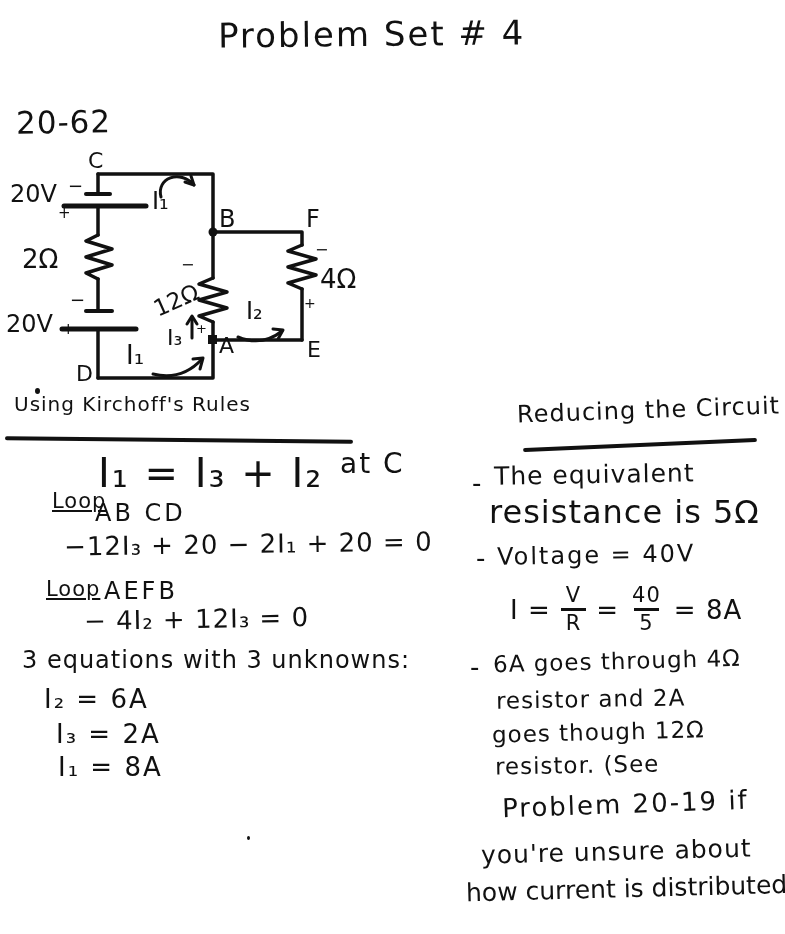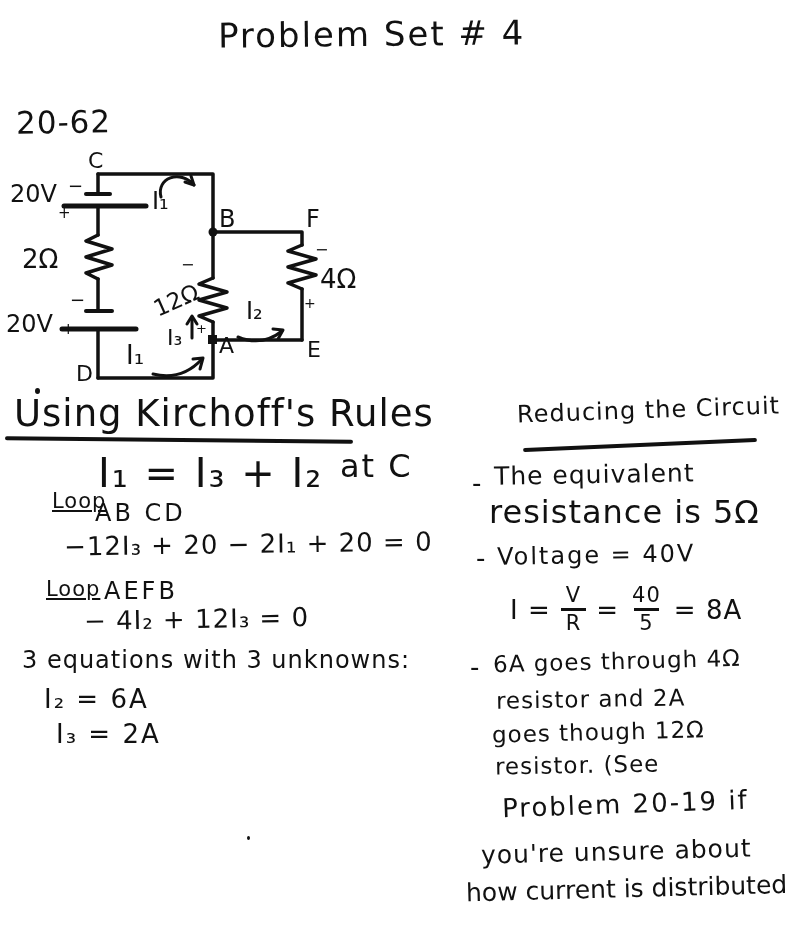--- a/index.html
+++ b/index.html
@@ -4,21 +4,21 @@
 <style>
   html,body{margin:0;padding:0;background:#e8e8e8;}
   .page{
     position:relative;width:785px;height:934px;background:#ffffff;
     font-family:"DejaVu Sans",sans-serif;color:#111;overflow:hidden;
     margin:0 auto;
   }
   .hw{position:absolute;white-space:nowrap;color:#111;}
   .title{font-size:34px;letter-spacing:2px;transform:rotate(-0.6deg);}
   .probnum{font-size:31px;letter-spacing:1px;transform:rotate(-1deg);}
-  .h-left{font-size:37px;letter-spacing:1px;}
+  .h-left{font-size:20px;letter-spacing:1px;}
   .h-right{font-size:24px;letter-spacing:1px;transform:rotate(-2deg);}
   .underline{position:absolute;background:#111;border-radius:2px;}
   .eq{font-size:26px;letter-spacing:1px;}
   .loop-prefix{font-size:21px;letter-spacing:1px;text-decoration:underline;}
   .loop-name{font-size:24px;letter-spacing:3px;}
   .sol{font-size:26px;letter-spacing:2px;}
   .rline{font-size:23px;letter-spacing:1px;}
   .dash{font-size:26px;}
   .frac{display:inline-flex;flex-direction:column;align-items:center;vertical-align:-14px;margin:0 4px;line-height:1;}
   .frac .num{font-size:21px;padding:0 3px 2px 3px;}
@@ -99,33 +99,34 @@
     <text x="152" y="69" font-size="24" stroke="none">I₁</text>
     <text x="167" y="205" font-size="22" stroke="none">I₃</text>
     <text x="246" y="179" font-size="24" stroke="none">I₂</text>
     <text x="126" y="224" font-size="26" stroke="none">I₁</text>
   </svg>
 
   <div class="hw h-left" style="left:14px;top:392px;">Using Kirchoff's Rules</div>
   <div class="underline" style="left:5px;top:438px;width:348px;height:4px;transform:rotate(0.6deg);"></div>
 
   <div class="hw" style="left:98px;top:450px;font-size:40px;letter-spacing:2px;">I₁ = I₃ + I₂</div>
-  <div class="hw" style="left:340px;top:447px;font-size:32px;letter-spacing:2px;">at C</div>
+  <div class="hw" style="left:340px;top:447px;font-size:28px;letter-spacing:2px;">at C</div>
 
   <div class="hw loop-prefix" style="left:52px;top:489px;">Loop</div>
   <div class="hw loop-name" style="left:95px;top:499px;">AB CD</div>
   <div class="hw eq" style="left:64px;top:529px;transform:rotate(-0.8deg);">−12I₃ + 20 − 2I₁ + 20  = 0</div>
 
   <div class="hw loop-prefix" style="left:46px;top:577px;">Loop</div>
   <div class="hw loop-name" style="left:104px;top:577px;">AEFB</div>
   <div class="hw eq" style="left:84px;top:604px;transform:rotate(-1deg);">− 4I₂ + 12I₃  = 0</div>
 
   <div class="hw" style="left:22px;top:646px;font-size:24px;letter-spacing:1px;">3 equations with 3 unknowns:</div>
   <div class="hw sol" style="left:44px;top:684px;">I₂ = 6A</div>
   <div class="hw sol" style="left:56px;top:719px;">I₃ = 2A</div>
+  <div class="hw sol" style="left:58px;top:752px;">I₁  = 8A</div>
 
   <div class="hw h-right" style="left:517px;top:396px;">Reducing the Circuit</div>
   <div class="underline" style="left:523px;top:443px;width:234px;height:3.5px;transform:rotate(-2.5deg);"></div>
 
   <div class="hw dash" style="left:472px;top:468px;">-</div>
   <div class="hw" style="left:494px;top:460px;font-size:25px;letter-spacing:1px;transform:rotate(-1deg);">The equivalent</div>
   <div class="hw" style="left:489px;top:493px;font-size:32px;letter-spacing:1px;">resistance is 5Ω</div>
 
   <div class="hw dash" style="left:476px;top:543px;">-</div>
   <div class="hw" style="left:497px;top:541px;font-size:24px;letter-spacing:2px;transform:rotate(-1deg);">Voltage = 40V</div>

